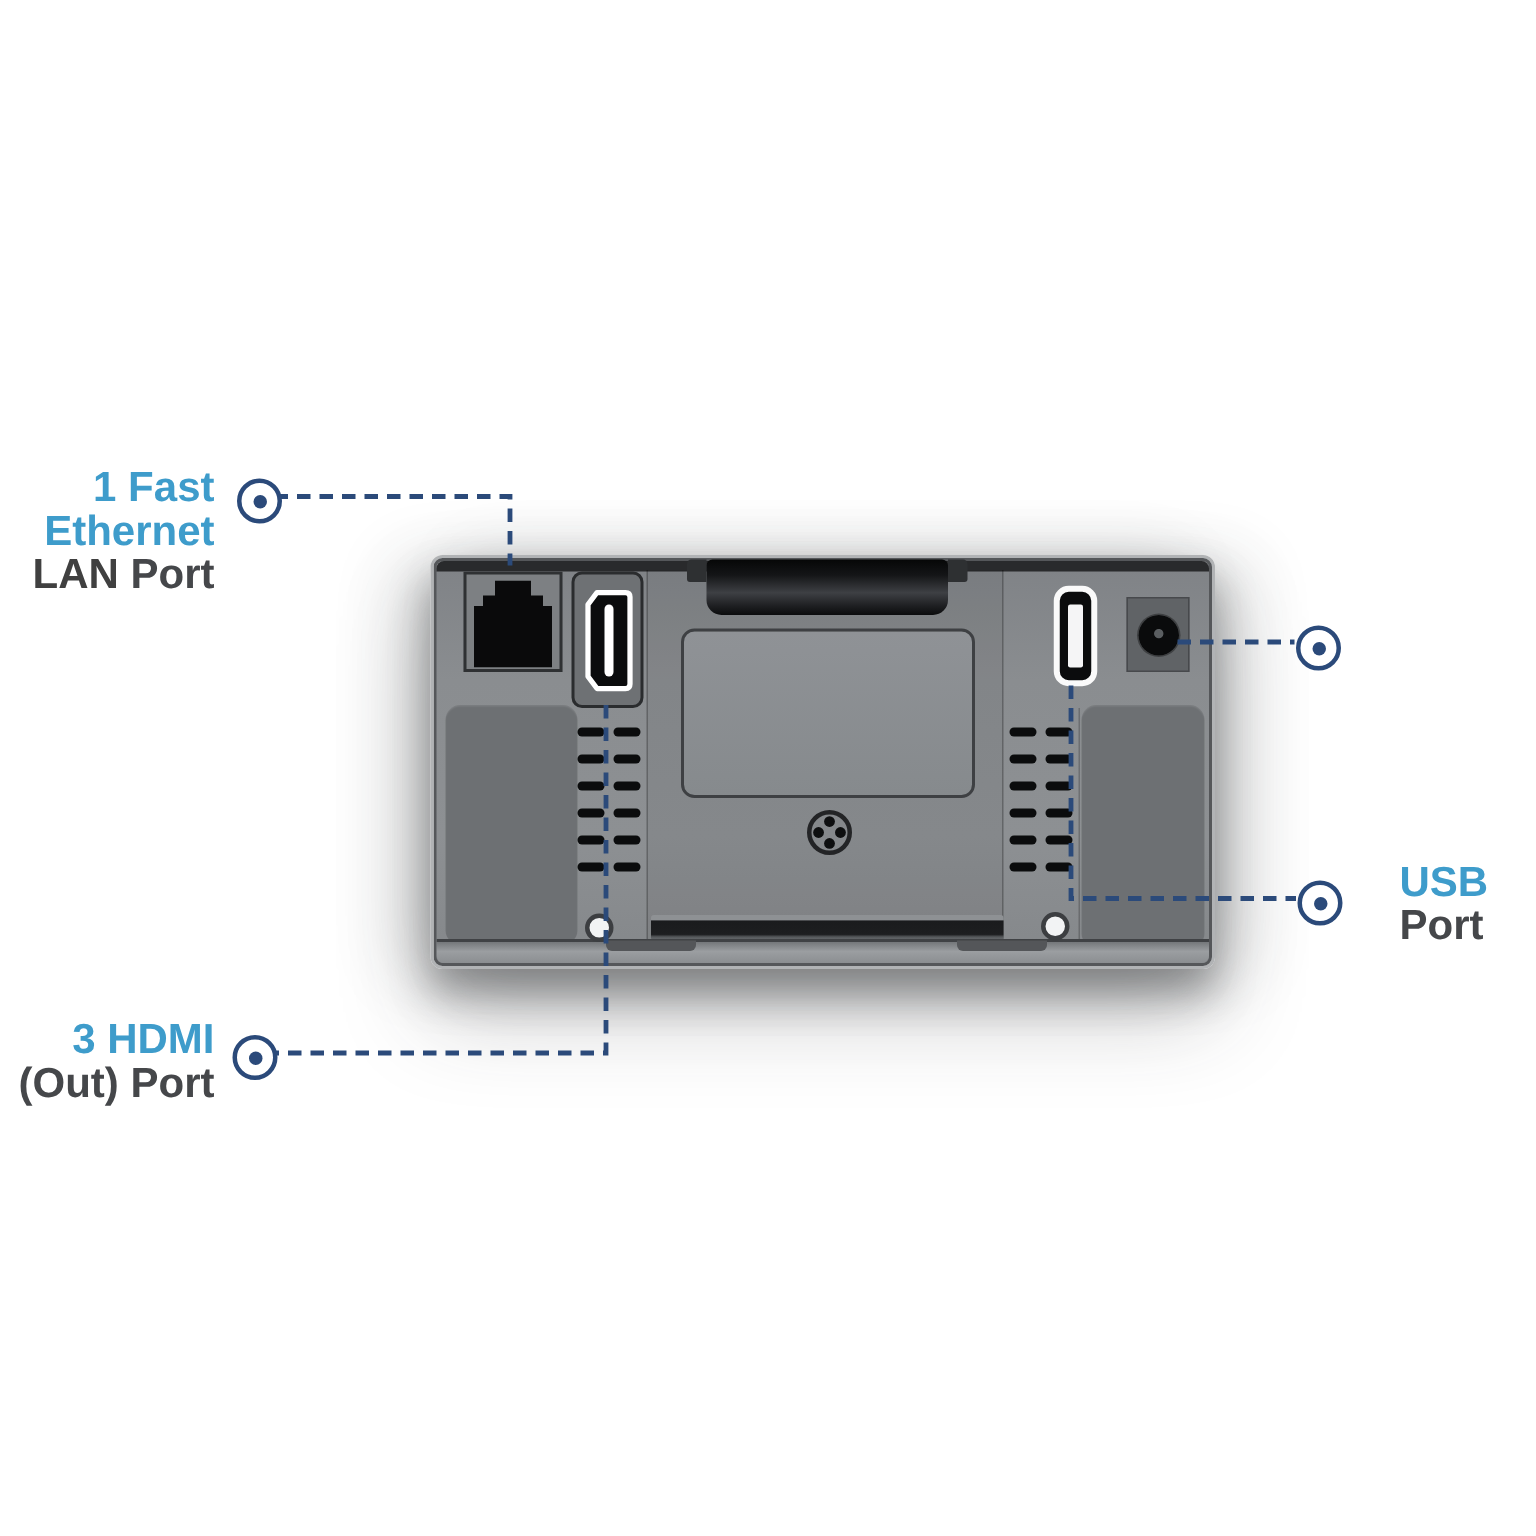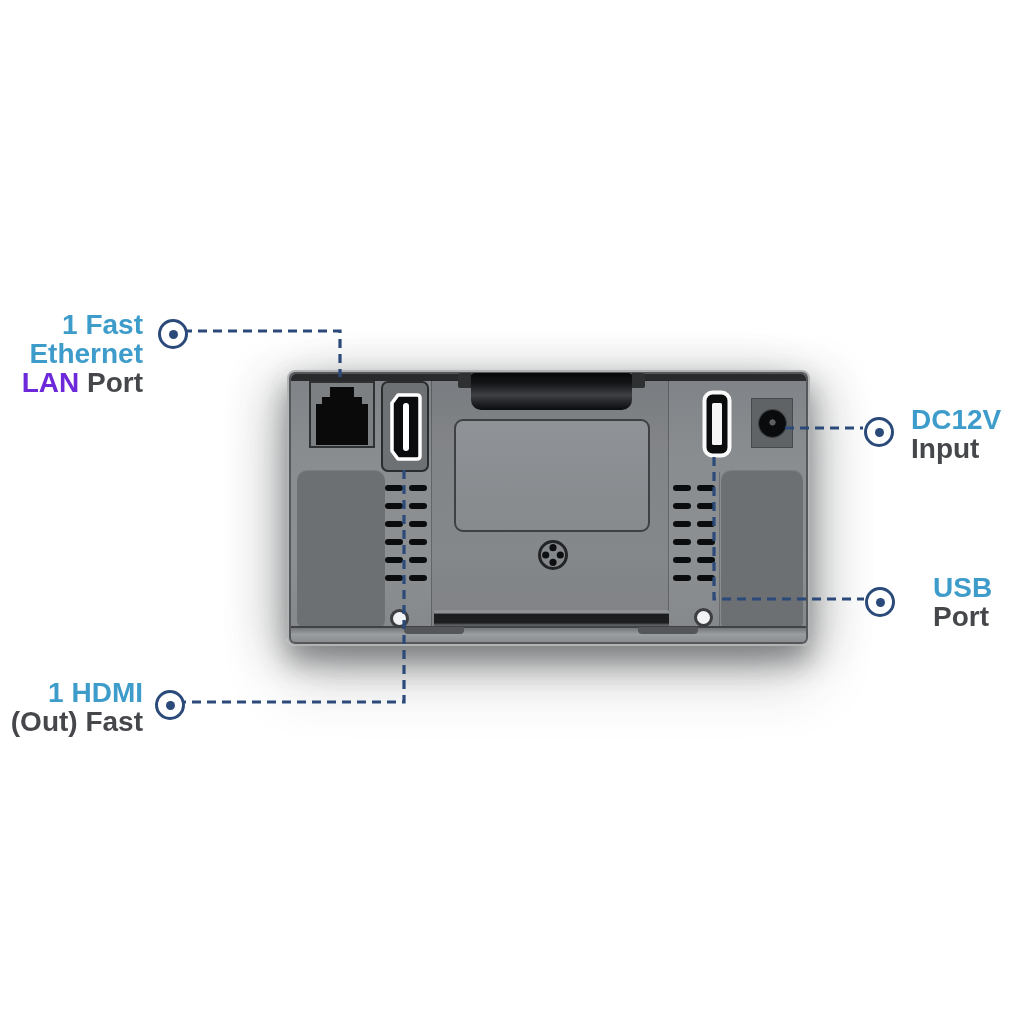--- a/index.html
+++ b/index.html
@@ -66,21 +66,21 @@
   .dot::after{content:"";width:9px;height:9px;border-radius:50%;background:#2B4A7A;}
   .dot.d-eth{left:158px;top:319px;} .dot.d-hdmi{left:155px;top:690px;}
   .dot.d-dc{left:864px;top:417px;} .dot.d-usb{left:865px;top:587px;}
   
   .callout{position:absolute;font-size:28px;line-height:29px;font-weight:700;white-space:nowrap;}
   .co-ethernet{right:881px;top:310px;text-align:right;}
   .co-hdmi{right:881px;top:678px;text-align:right;}
   .co-dc{left:911px;top:405px;}
   .co-usb{left:933px;top:573px;}
   .accent{color:#3E9CCB;}
-  .strong{color:#6d28d9;}
+  .strong{color:#404040;}
   .muted{color:#45474A;font-weight:700;}
 </style>
 </head>
 <body>
 
 <div class="stage">
 
   <div class="device">
     <div class="top-strip"></div>
     <div class="center-col"></div>
@@ -176,27 +176,23 @@
   <div class="dot d-dc"></div>
   <div class="dot d-usb"></div>
 
   <div class="callout co-ethernet">
     <div class="accent">1 Fast</div>
     <div class="accent">Ethernet</div>
     <div><span class="strong">LAN</span> <span class="muted">Port</span></div>
   </div>
 
   <div class="callout co-hdmi">
-    <div class="accent">1 HDMI</div>
-    <div class="muted">(Out) Fast</div>
+    <div class="accent">3 HDMI</div>
+    <div class="muted">(Out) Port</div>
   </div>
 
-  <div class="callout co-dc">
-    <div class="accent">DC12V</div>
-    <div class="muted">Input</div>
-  </div>
 
   <div class="callout co-usb">
     <div class="accent">USB</div>
     <div class="muted">Port</div>
   </div>
 
 </div>
 
 </body></html>

